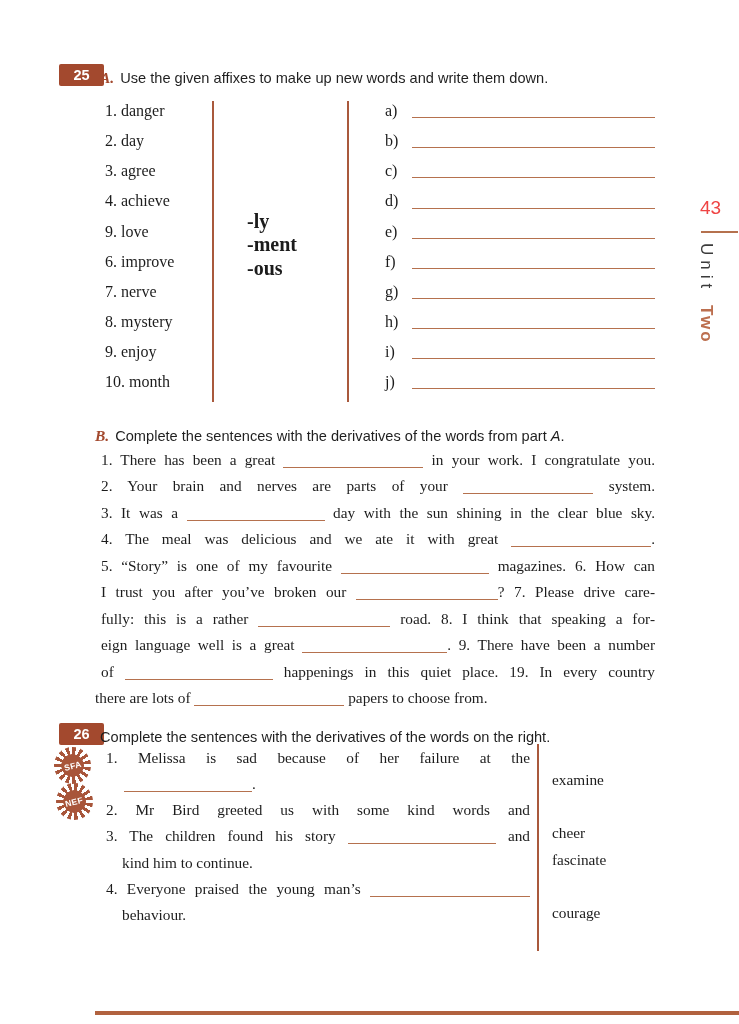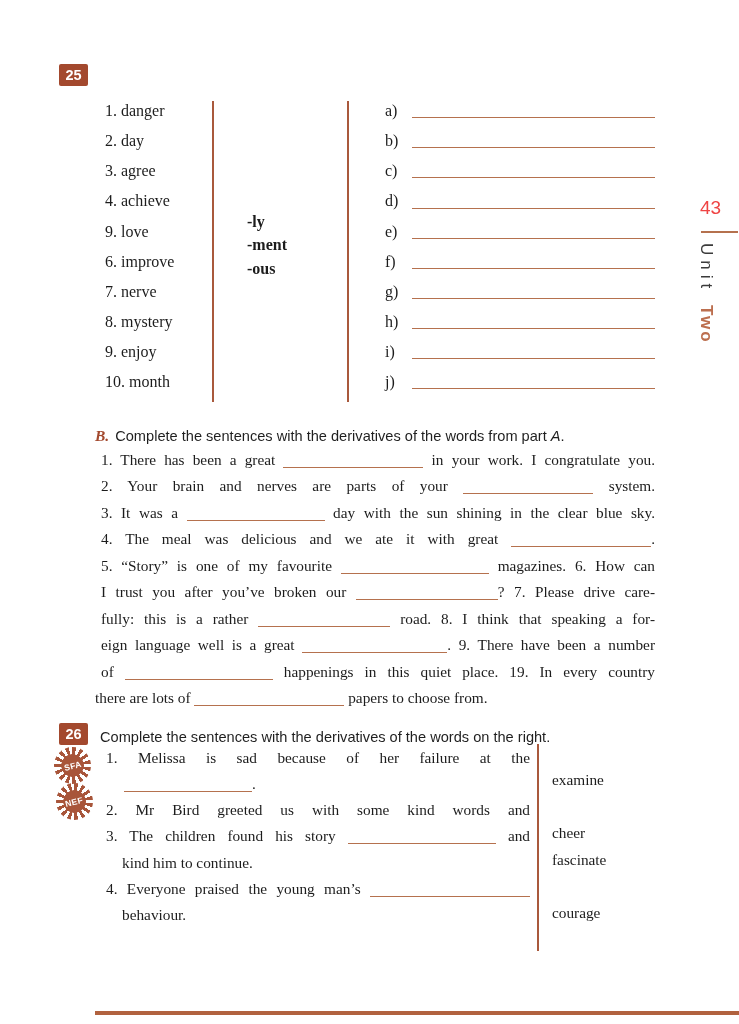--- a/index.html
+++ b/index.html
@@ -1,38 +1,38 @@
 <!DOCTYPE html>
 <html><head>
 <meta charset="utf-8">
 <style>
   html,body{margin:0;padding:0;background:#ffffff;}
   .page{position:relative;width:739px;height:1024px;background:#fff;overflow:hidden;
         font-family:"Liberation Serif",serif;color:#1c1c1c;}
   
-  .badge{position:absolute;width:29px;height:22px;background:#a3492e;color:#fff;
+  .badge{position:absolute;width:45px;height:22px;background:#a3492e;color:#fff;
          font-family:"Liberation Sans",sans-serif;font-weight:700;font-size:14.5px;
          display:flex;align-items:center;justify-content:center;border-radius:2px;}
   .b25{left:59px;top:64px;}
   .b26{left:59px;top:723px;}
   
   .instr{position:absolute;font-family:"Liberation Sans",sans-serif;font-size:14.6px;color:#1f1f1f;}
   .i25{left:100px;top:69px;width:560px;}
   .iB{left:95px;top:427px;width:570px;}
   .i26{left:100px;top:729px;width:570px;}
   .partlabel{font-family:"Liberation Serif",serif;font-weight:700;font-style:italic;
              color:#a3492e;margin-right:6px;font-size:15.5px;}
   .iB i{font-style:italic;}
   
   .wordcol{position:absolute;left:105px;top:96px;font-size:16px;}
   .wordcol .row{height:30.15px;line-height:30.15px;}
   .vline{position:absolute;width:1.5px;background:#a9593c;}
   .v1{left:212px;top:101px;height:301px;}
   .v2{left:347px;top:101px;height:301px;}
-  .affixcol{position:absolute;left:247px;top:210px;font-size:16px;font-weight:700;}
+  .affixcol{position:absolute;left:247px;top:210px;font-size:20px;font-weight:700;}
   .affixcol .row{height:23.4px;line-height:23.4px;}
   .anscol{position:absolute;left:385px;top:96px;width:270px;font-size:16px;}
   .ansrow{height:30.15px;line-height:30.15px;display:flex;}
   .ansletter{width:27px;}
   .ansline{flex:1;align-self:flex-end;height:0;border-bottom:1.35px solid #b5714e;margin-bottom:8px;}
   
   .pagenum{position:absolute;left:700px;top:197px;font-family:"Liberation Sans",sans-serif;
            font-size:19px;color:#ef4444;}
   .pagenum-rule{position:absolute;left:701px;top:231px;width:37px;height:2px;background:#b5714e;}
   .unitlabel{position:absolute;left:696px;top:243px;writing-mode:vertical-rl;text-orientation:mixed;
@@ -59,20 +59,21 @@
              letter-spacing:.4px;transform:rotate(-14deg);}
   
   .bottombar{position:absolute;left:95px;top:1011px;width:644px;height:4px;background:#b1623f;}
 </style>
 </head>
 <body>
 
 <div class="page">
 
   <div class="badge b25">25</div>
+  <div class="instr i25"><span class="partlabel">A.</span><span>Use the given affixes to make up new words and write them down.</span></div>
 
   <div id="words" class="wordcol">
       <div class="row">1. danger</div>
       <div class="row">2. day</div>
       <div class="row">3. agree</div>
       <div class="row">4. achieve</div>
       <div class="row">9. love</div>
       <div class="row">6. improve</div>
       <div class="row">7. nerve</div>
       <div class="row">8. mystery</div>

